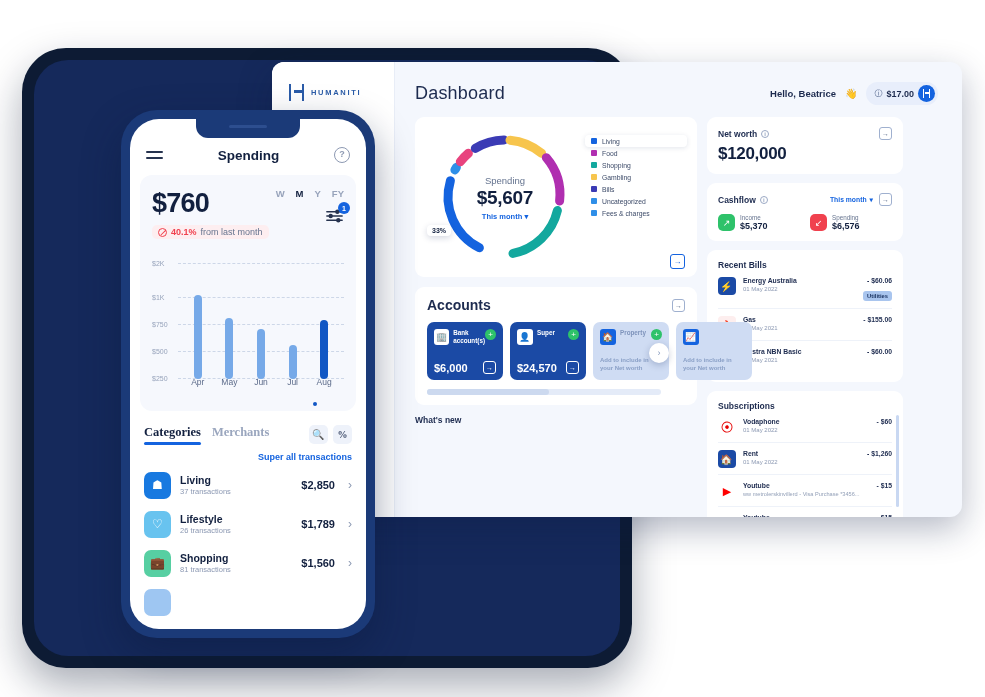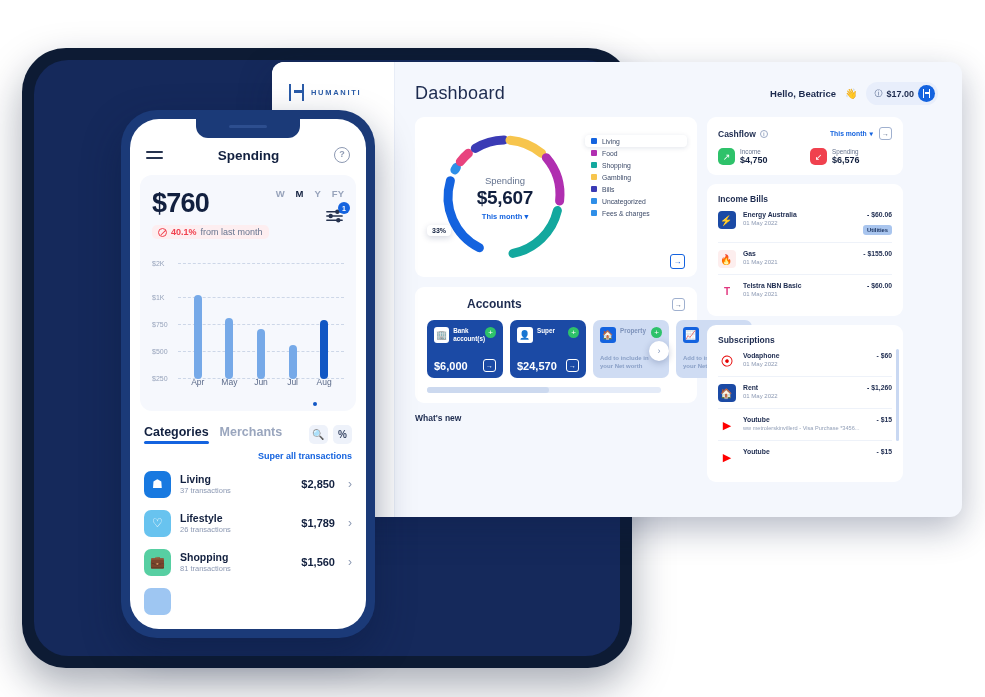--- a/index.html
+++ b/index.html
@@ -105,21 +105,21 @@
   .leg-txt { font-size: 6.8px; color: #3c4a68; }
   .go-btn {
     width: 15px; height: 15px; border: 1px solid #1463df; border-radius: 3px;
     color: #1463df; font-size: 8px; display: flex; align-items: center; justify-content: center;
   }
   .donut-go { position: absolute; right: 12px; bottom: 8px; }
 
   
   .acct-card { margin-top: 10px; padding: 10px 0 10px 12px; }
   .acct-head { display: flex; align-items: center; justify-content: space-between; padding-right: 12px; }
-  .acct-title { font-size: 12px; font-weight: 700; color: #1d2b4f; margin-left: 40px; }
+  .acct-title { font-size: 14px; font-weight: 700; color: #1d2b4f; }
   .acct-go { width: 13px; height: 13px; border: 1px solid #9fb0cf; border-radius: 3px; color: #5d6e8e; font-size: 7px; display:flex; align-items:center; justify-content:center; }
   .acct-row { display: flex; gap: 7px; margin-top: 9px; position: relative; }
   .acct-tile {
     width: 76px; height: 58px; border-radius: 7px; padding: 7px;
     position: relative; flex: none;
   }
   .acct-tile.filled { background: #1b4aa5; }
   .acct-tile.ghost { background: #cfdcf3; }
   .at-top { display: flex; align-items: flex-start; justify-content: space-between; }
   .at-ic {
@@ -252,21 +252,21 @@
   .grid-line { position: absolute; left: 26px; right: 0; border-top: 1px dashed #cdd7e8; }
   .grid-lbl { position: absolute; left: 0; font-size: 7px; color: #97a3bb; transform: translateY(-50%); }
   .bars { position: absolute; left: 30px; right: 4px; top: 0; bottom: 22px; display: flex; align-items: flex-end; justify-content: space-around; }
   .bar-col { display: flex; flex-direction: column; align-items: center; width: 30px; }
   .bar { width: 8px; border-radius: 5px; background: #76a9e8; }
   .bar.current { background: #1157c4; }
   .xlabels { position: absolute; left: 30px; right: 4px; bottom: 14px; display: flex; justify-content: space-around; }
   .xlabel { width: 30px; text-align: center; font-size: 8.5px; color: #5c6b8a; }
   .bar-dot { position: absolute; right: 27px; bottom: -5px; width: 4px; height: 4px; border-radius: 50%; background: #1157c4; }
 
-  .cat-tabs { display: flex; align-items: center; justify-content: space-between; padding: 14px 14px 0 14px; }
+  .cat-tabs { display: flex; align-items: center; justify-content: space-between; padding: 14px 14px 0 14px; font-family: Liberation Serif, serif; }
   .tabs { display: flex; gap: 11px; align-items: baseline; }
   .tab { font-size: 12.5px; font-weight: 700; color: #9aa6be; position: relative; padding-bottom: 5px; }
   .tab.active { color: #12203f; }
   .tab.active::after { content: ""; position: absolute; left: 0; right: 0; bottom: 0; height: 2.6px; background: #1463df; border-radius: 2px; }
   .tab-acts { display: flex; gap: 5px; }
   .tab-act { width: 19px; height: 19px; border-radius: 5px; background: #eef2fa; display: flex; align-items: center; justify-content: center; font-size: 10px; color: #3c4a68; font-weight: 700; }
 
   .view-all { text-align: right; padding: 7px 14px 4px 14px; font-size: 9px; font-weight: 700; color: #1463df; }
 
   .cat-row { display: flex; align-items: center; gap: 9px; padding: 6px 14px; }
@@ -434,55 +434,65 @@
               </div>
           </div>
 
           <div class="whatsnew">
             <div class="wn-title">What's new</div>
           </div>
         </div>
 
         <div class="col-right">
 
+          <div class="rc">
+            <div class="rc-head">
+              <div class="rc-title">
+                  <span>Net worth</span>
+                  <span class="info-ic">i</span>
+                </div>
+              <div class="acct-go">→</div>
+            </div>
+            <div class="nw-amt">$120,000</div>
+          </div>
 
           <div class="rc">
             <div class="rc-head">
               <div class="rc-title">
                   <span>Cashflow</span>
                   <span class="info-ic">i</span>
                 </div>
               <div style="display:flex;align-items:center;gap:6px;">
                 <div class="period-sel">
                     <span>This month</span>
                     <span>▾</span>
                   </div>
                 <div class="acct-go">→</div>
               </div>
             </div>
             <div class="cf-row">
               <div class="cf-item">
                 <div class="cf-ic inc">↗</div>
                 <div>
                   <div class="cf-lbl">Income</div>
-                  <div class="cf-val">$4,750</div>
+                  <div class="cf-val">$5,370</div>
                 </div>
               </div>
               <div class="cf-item">
                 <div class="cf-ic spd">↙</div>
                 <div>
                   <div class="cf-lbl">Spending</div>
                   <div class="cf-val">$6,576</div>
                 </div>
               </div>
             </div>
           </div>
 
           <div class="rc">
-            <div class="rc-title">Income Bills</div>
+            <div class="rc-title">Recent Bills</div>
 
             <div class="bill-row">
               <div class="bill-ic" style="background:#1b4aa5;color:#fff">⚡</div>
               <div class="bill-mid">
                 <div class="bill-name">Energy Australia</div>
                 <div class="bill-date">01 May 2022</div>
               </div>
               <div class="bill-right">
                 <div class="bill-amt">- $60.06</div>
                 <div class="bill-tag">Utilities</div>

